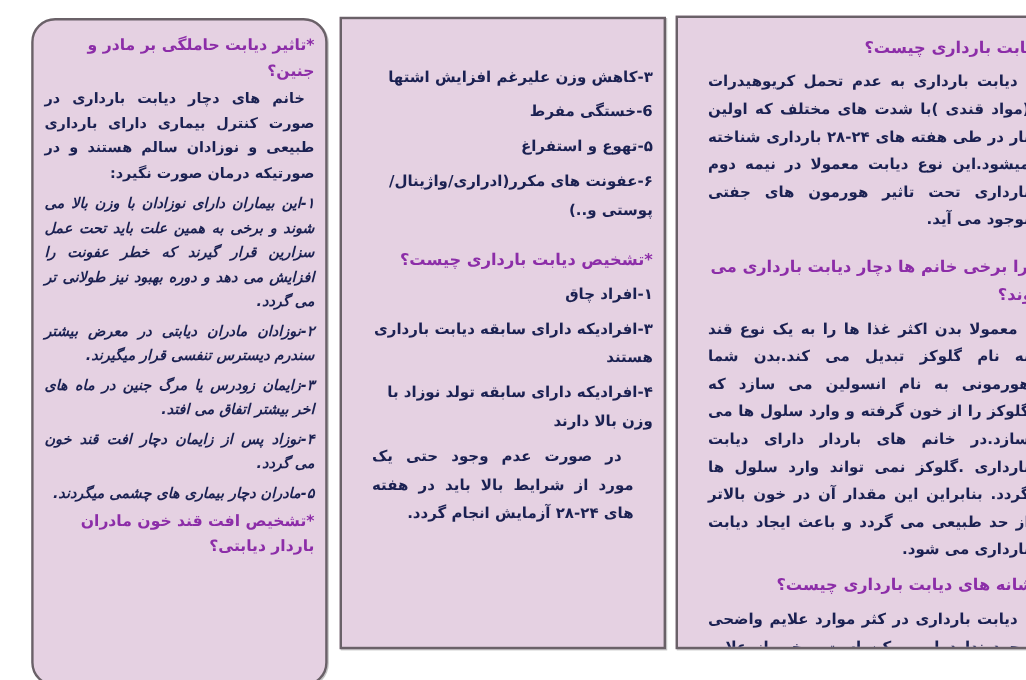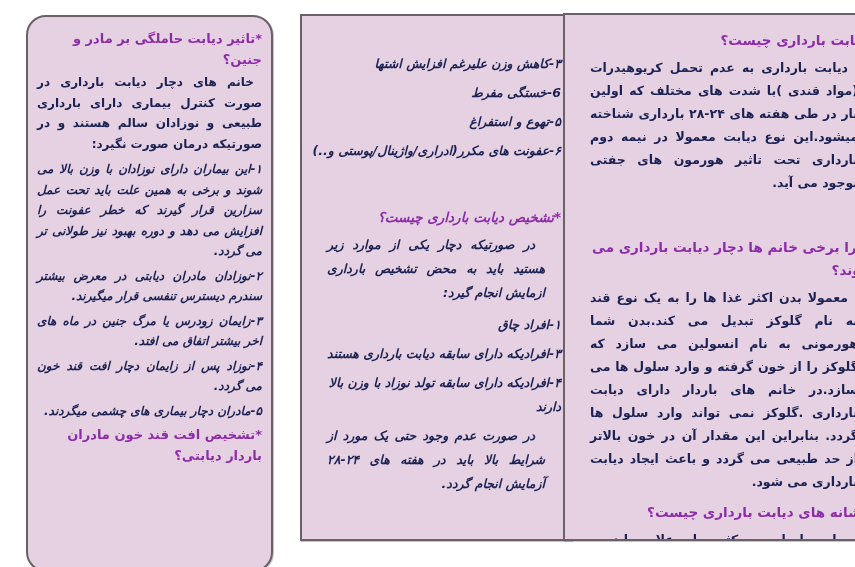--- a/index.html
+++ b/index.html
@@ -14,42 +14,42 @@
     background:#E5D1E2;
     border:2px solid #6a6168;
     box-shadow:1px 1px 0 rgba(90,90,90,.35);
     padding:8px 9px;
     direction:rtl;
     overflow:hidden;
     color:#1B2152;
     font-weight:bold;
   }
   .box-left  {left:26px;  top:15px; width:247px; height:557px; font-size:12px;   line-height:20.5px;border-radius:20px;}
-  .box-mid   {left:300px; top:14px; width:272px; height:527px; font-size:12.5px; line-height:24px;font-style:italic;}
+  .box-mid   {left:283px; top:14px; width:272px; height:527px; font-size:12.5px; line-height:24px;}
   .box-right {left:563px; top:13px; width:322px; height:528px; font-size:12.5px; line-height:23px;}
 
   .h{
     color:#8C2DA8;
     font-size:13.5px;
     margin:6px 0 4px;
     text-align:right;
   }
   .box-left .h{font-size:13px;margin:4px 0 2px;}
   .p{
     margin:0 16px 8px;
     text-align:justify;
     text-indent:10px;
   }
   .box-left .p{margin:0 0 5px;text-indent:8px;}
   .li{
     margin:0 0 5px;
     text-align:right;
   }
   .box-left .li{margin:0 0 4px;text-align:justify;font-style:italic;}
-  .gap-top{margin-top:42px;}
+  .gap-top{margin-top:18px;}
   .mid-pad{height:28px;}
 </style>
 </head>
 <body>
 
 <div class="page">
 
   <div class="box box-left">
     <div class="h">*تاثیر دیابت حاملگی بر مادر و جنین؟</div>
     <div class="p">خانم های دچار دیابت بارداری در صورت کنترل بیماری دارای بارداری طبیعی و نوزادان سالم هستند و در صورتیکه درمان صورت نگیرد:</div>
@@ -62,21 +62,20 @@
 
   </div>
 
   <div class="box box-mid">
     <div class="mid-pad"></div>
     <div class="li">۳-کاهش وزن علیرغم افزایش اشتها</div>
     <div class="li">6-خستگی مفرط</div>
     <div class="li">۵-تهوع و استفراغ</div>
     <div class="li">۶-عفونت های مکرر(ادراری/واژینال/پوستی و..)</div>
     <div class="h gap-top">*تشخیص دیابت بارداری چیست؟</div>
-    <div class="p">در صورتیکه دچار یکی از موارد زیر هستید باید به محض تشخیص بارداری ازمایش انجام گیرد:</div>
     <div class="li">۱-افراد چاق</div>
     <div class="li">۳-افرادیکه دارای سابقه دیابت بارداری هستند</div>
     <div class="li">۴-افرادیکه دارای سابقه تولد نوزاد با وزن بالا دارند</div>
     <div class="p">در صورت عدم وجود حتی یک مورد از شرایط بالا باید در هفته های ۲۴-۲۸ آزمایش انجام گردد.</div>
   </div>
 
   <div class="box box-right">
     <div class="h">*دیابت بارداری چیست؟</div>
     <div class="p">دیابت بارداری به عدم تحمل کریوهیدرات (مواد قندی )با شدت های مختلف که اولین بار در طی هفته های ۲۴-۲۸ بارداری شناخته میشود.این نوع دیابت معمولا در نیمه دوم بارداری تحت تاثیر هورمون های جفتی بوجود می آید.</div>
     <div class="h gap-top">*چرا برخی خانم ها دچار دیابت بارداری می شوند؟</div>

